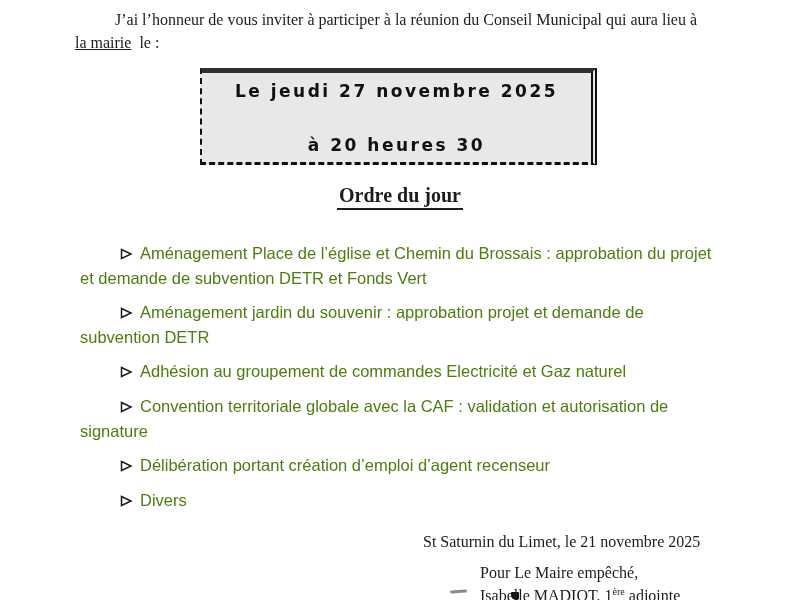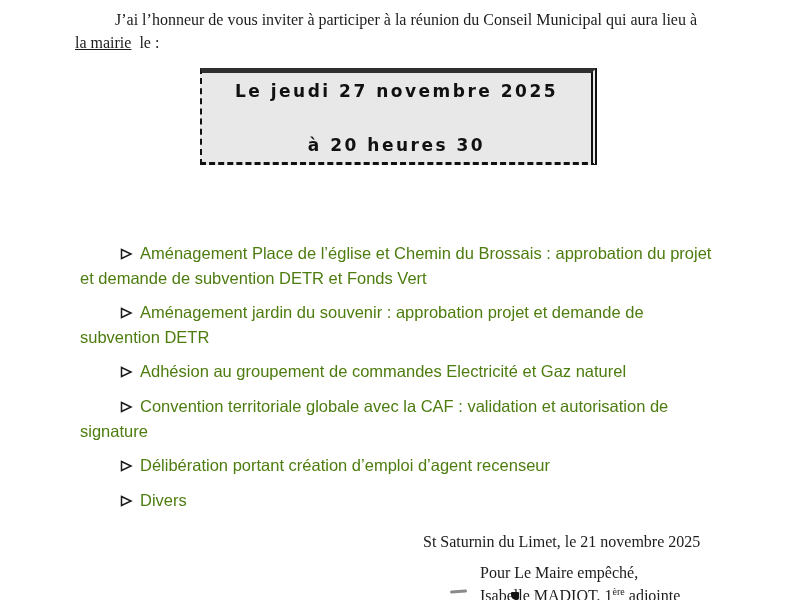--- a/index.html
+++ b/index.html
@@ -95,20 +95,23 @@
     <div class="intro-line2">
       <span class="u">la mairie</span><span class="rest">  le :</span>
     </div>
   </div>
 
   <div class="notice-box">
     <div>Le jeudi 27 novembre 2025</div>
     <div>à 20 heures 30</div>
   </div>
 
+  <div class="heading-wrap">
+    <span class="heading">Ordre du jour</span>
+  </div>
 
   <div class="agenda">
     <div class="agenda-item">
       <span class="bullet-icon"><svg width="13" height="12" viewBox="0 0 13 12">
             <path d="M1.5 1.5 L11 6 L1.5 10.5 Z" fill="#ffffff" stroke="#1c1c1c" stroke-width="1.5"></path>
           </svg></span><span>Aménagement Place de l’église et Chemin du Brossais : approbation du projet et demande de subvention DETR et Fonds Vert</span>
     </div>
     <div class="agenda-item">
       <span class="bullet-icon"><svg width="13" height="12" viewBox="0 0 13 12">
             <path d="M1.5 1.5 L11 6 L1.5 10.5 Z" fill="#ffffff" stroke="#1c1c1c" stroke-width="1.5"></path>

